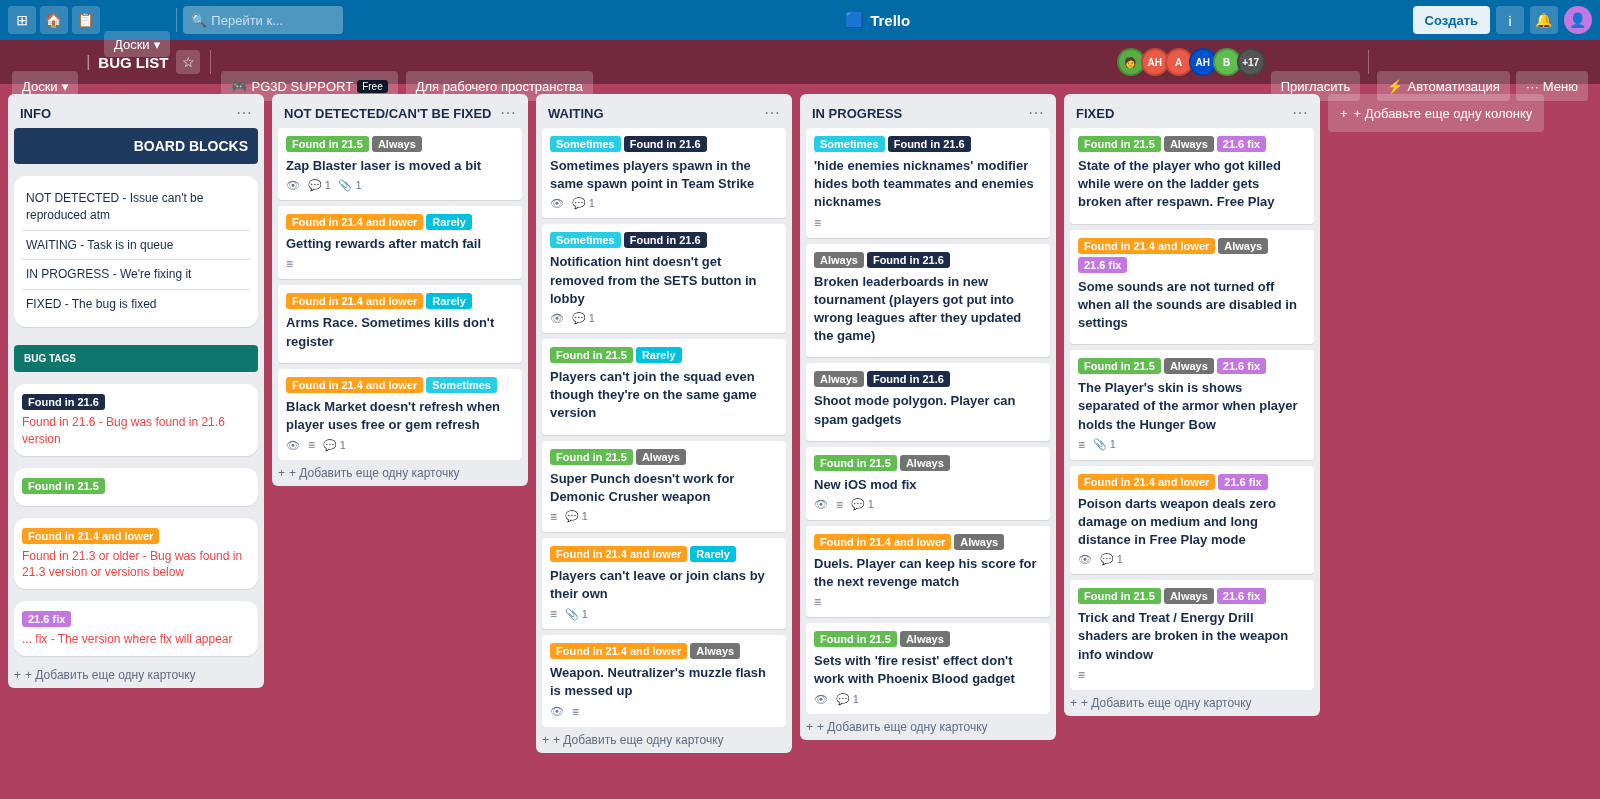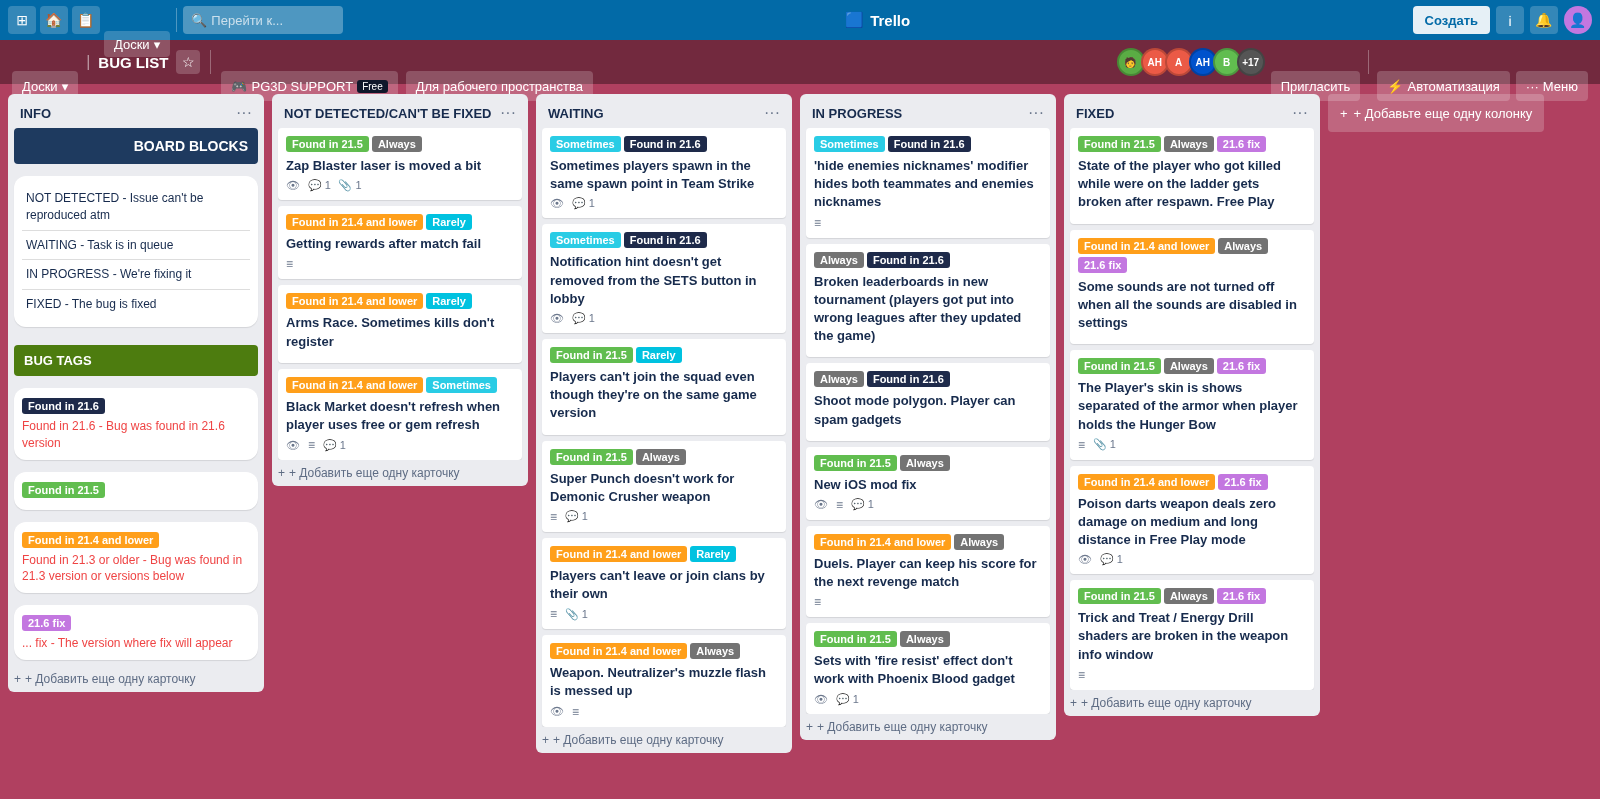--- a/index.html
+++ b/index.html
@@ -115,21 +115,21 @@
     .card-text { font-size: 13px; color: #172b4d; line-height: 1.4; margin-bottom: 4px; font-weight: bold; }
     .card-meta { display: flex; align-items: center; gap: 8px; margin-top: 4px; font-size: 11px; color: #6b778c; }
     .card-meta-item { display: flex; align-items: center; gap: 2px; }
     .card-desc-icon { color: #6b778c; font-size: 12px; }
 
     
     .info-block { background: #1e3a5f; border-radius: 4px; padding: 10px; margin-bottom: 6px; }
     .info-block-title { color: white; font-size: 14px; font-weight: bold; text-align: right; }
     .info-item { font-size: 12px; color: #172b4d; padding: 6px 4px; border-bottom: 1px solid #ddd; line-height: 1.4; }
     .info-item:last-child { border-bottom: none; }
-    .info-section-title { background: #4d7c0f; color: white; font-size: 13px; font-weight: bold; padding: 8px 10px; border-radius: 4px; margin: 6px 0; }
+    .info-section-title { background: #0f766e; color: white; font-size: 10px; font-weight: bold; padding: 8px 10px; border-radius: 4px; margin: 6px 0; }
     .tag-card { background: white; border-radius: 12px; padding: 8px; box-shadow: 0 1px 1px rgba(0,0,0,0.1); margin-bottom: 6px; }
     .tag-label { display: inline-block; padding: 2px 6px; border-radius: 3px; font-size: 11px; font-weight: bold; color: white; margin-bottom: 4px; }
     .tag-desc { font-size: 12px; color: #ef4444; line-height: 1.4; }
 
     
     .add-column-btn {
       min-width: 200px;
       height: 38px;
       background: rgba(255,255,255,0.2);
       border-radius: 4px;

